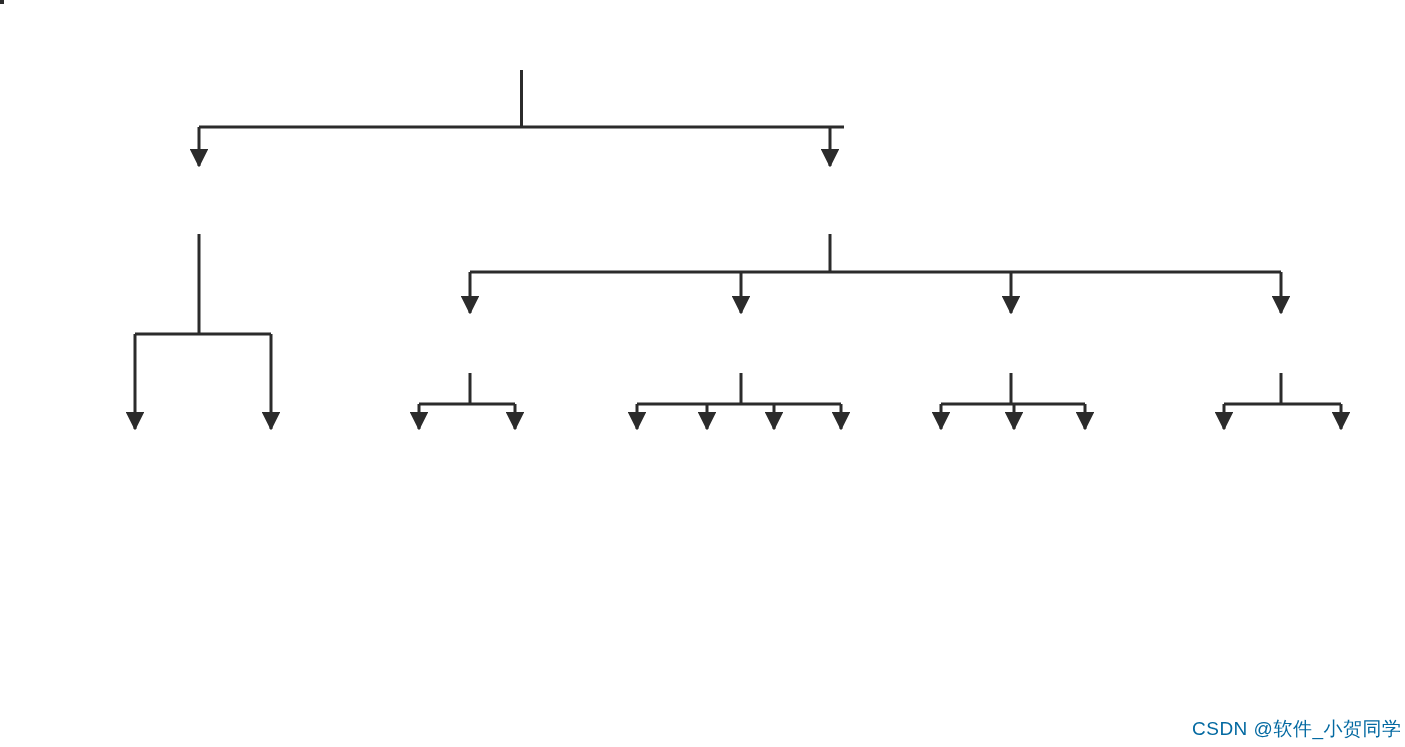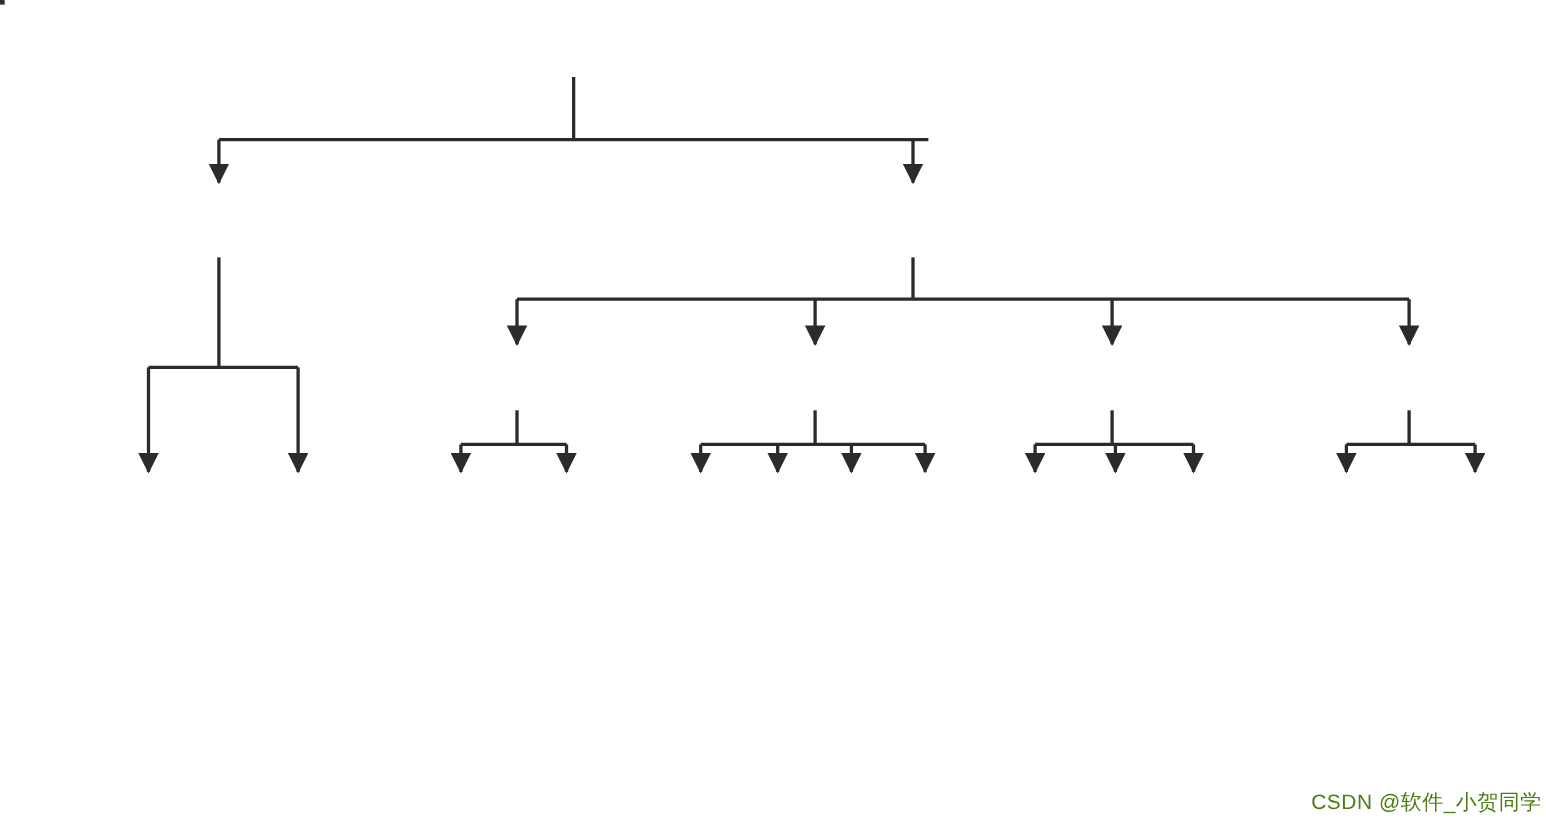--- a/index.html
+++ b/index.html
@@ -185,15 +185,15 @@
   <div class="node vert">
     <span class="label" style="font-size: 11px; letter-spacing: 0px;"></span>
   </div>
   <div class="node vert">
     <span class="label" style="font-size: 11px; letter-spacing: 0px;"></span>
   </div>
   <div class="node vert">
     <span class="label" style="font-size: 11px; letter-spacing: 0px;"></span>
   </div>
 
-  <div class="watermark" style="left: 1192px; top: 716px; color: #4d7c0f;">CSDN @软件_小贺同学</div>
+  <div class="watermark" style="left: 1192px; top: 716px; color: #0369a1;">CSDN @软件_小贺同学</div>
 
 </div>
 
 </body></html>

